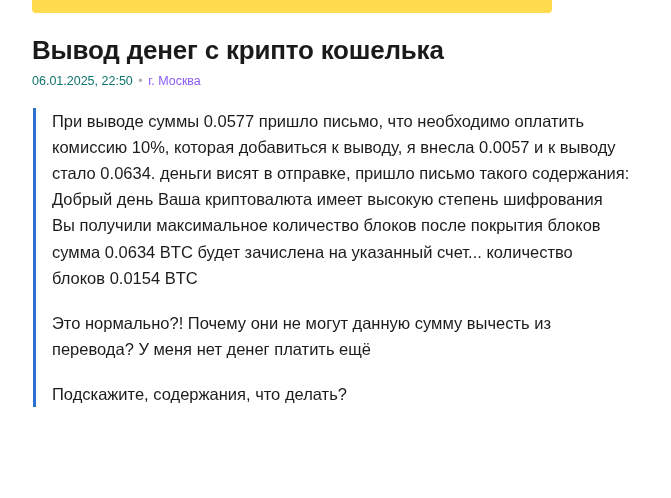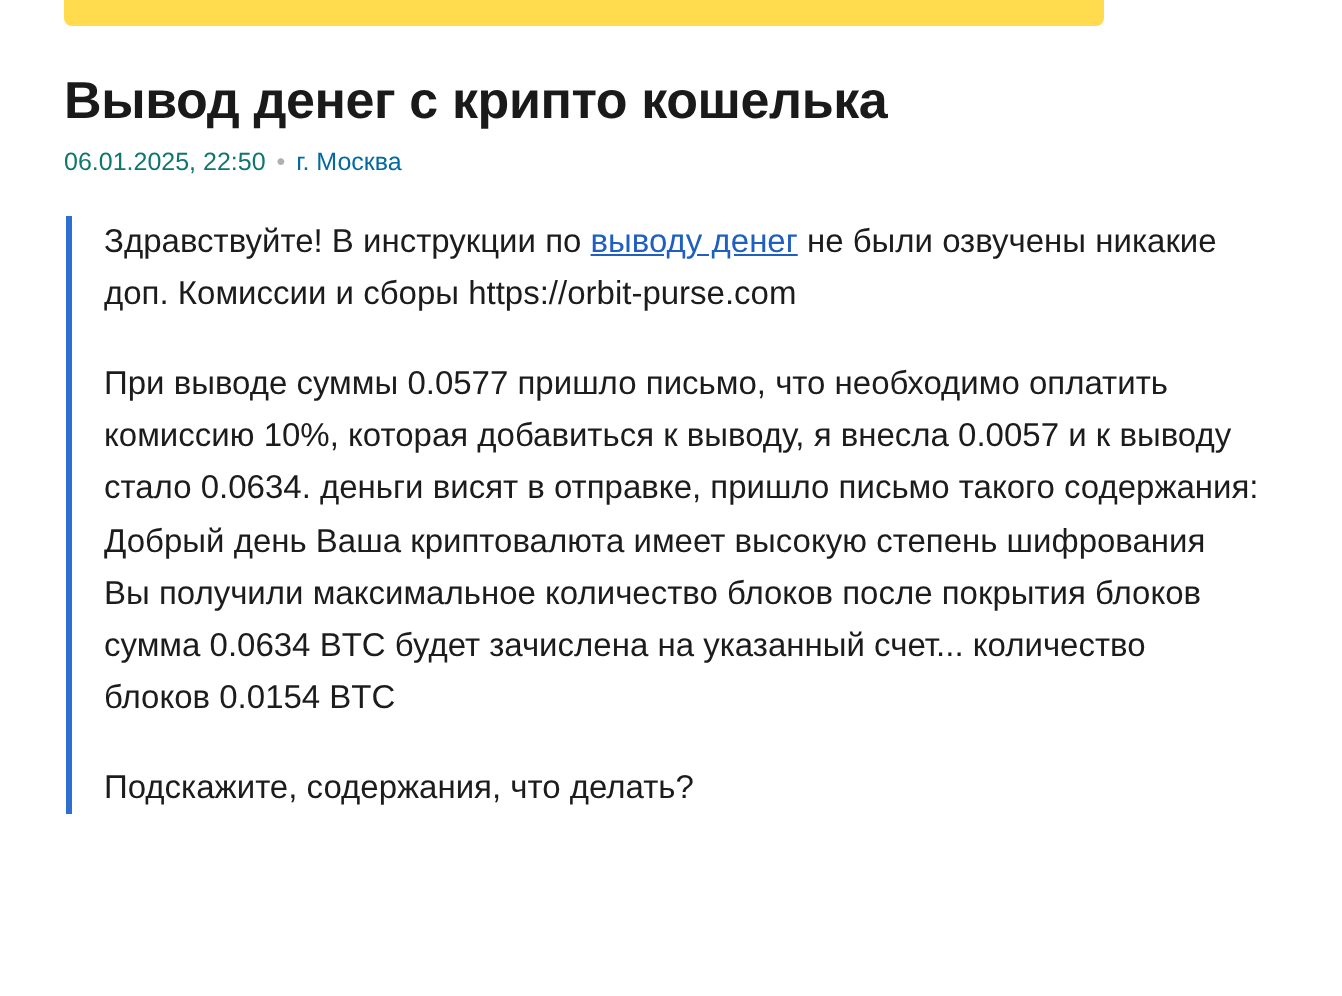--- a/index.html
+++ b/index.html
@@ -53,21 +53,21 @@
     white-space: nowrap;
   }
   .meta .date {
     color: #0f766e;
   }
   .meta .dot {
     color: #b0b0b0;
     margin: 0 2px;
   }
   .meta .city {
-    color: #0369a1;
+    color: #8b5cf6;
   }
   .quote {
     border-left: 3px solid #2f6fd0;
     padding-left: 16px;
     margin-left: 1px;
   }
   .para {
     font-size: 16.5px;
     line-height: 1.58;
     color: #1c1c1c;
@@ -94,24 +94,22 @@
     <h1 class="title">Вывод денег с крипто кошелька</h1>
 
     <div class="meta">
       <span class="date">06.01.2025, 22:50</span>
       <span class="dot">•</span>
       <span class="city">г. Москва</span>
     </div>
 
     <div class="quote">
 
-      <p class="para">
-        <span>Здравствуйте! В инструкции по </span><a class="inline-link">выводу денег</a><span> не были озвучены никакие доп. Комиссии и сборы https://orbit-purse.com</span>
-      </p>
 
       <p class="para">При выводе суммы 0.0577 пришло письмо, что необходимо оплатить комиссию 10%, которая добавиться к выводу, я внесла 0.0057 и к выводу стало 0.0634. деньги висят в отправке, пришло письмо такого содержания: Добрый день Ваша криптовалюта имеет высокую степень шифрования Вы получили максимальное количество блоков после покрытия блоков сумма 0.0634 BTC будет зачислена на указанный счет... количество блоков 0.0154 BTC</p>
 
+      <p class="para">Это нормально?! Почему они не могут данную сумму вычесть из перевода? У меня нет денег платить ещё</p>
 
       <p class="para">Подскажите, содержания, что делать?</p>
 
     </div>
   </div>
 </div>
 
 </body></html>

